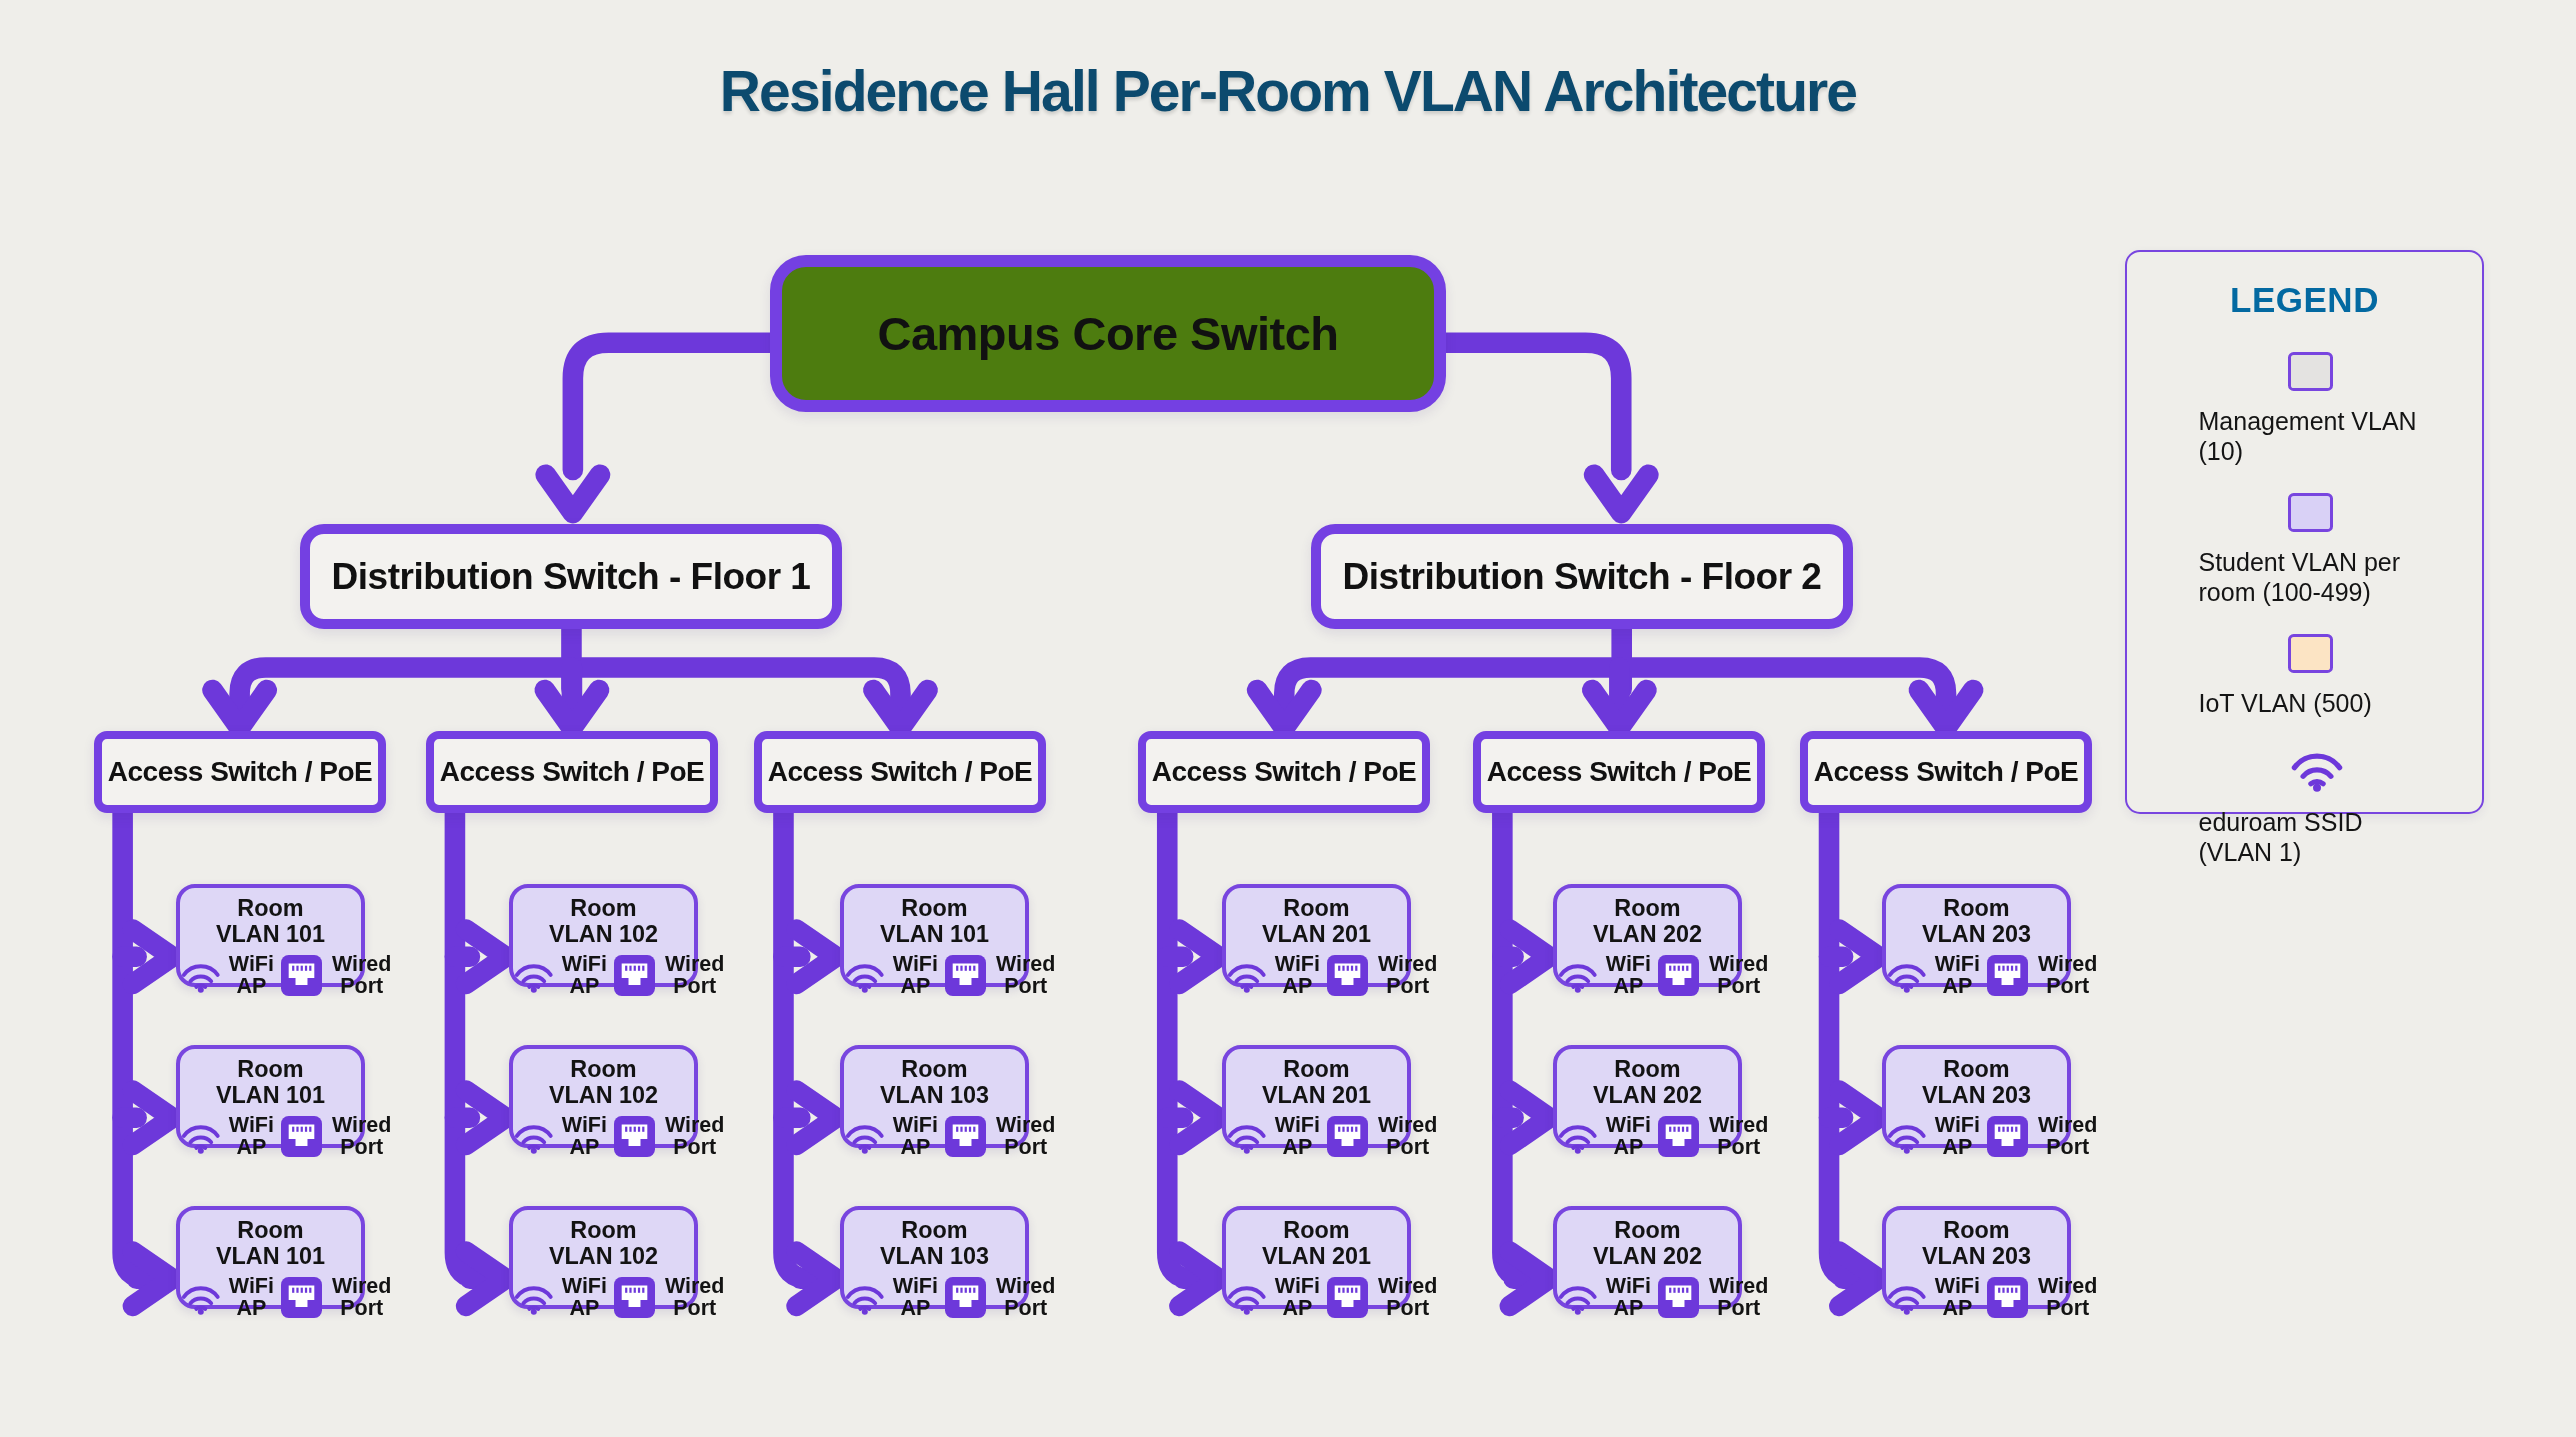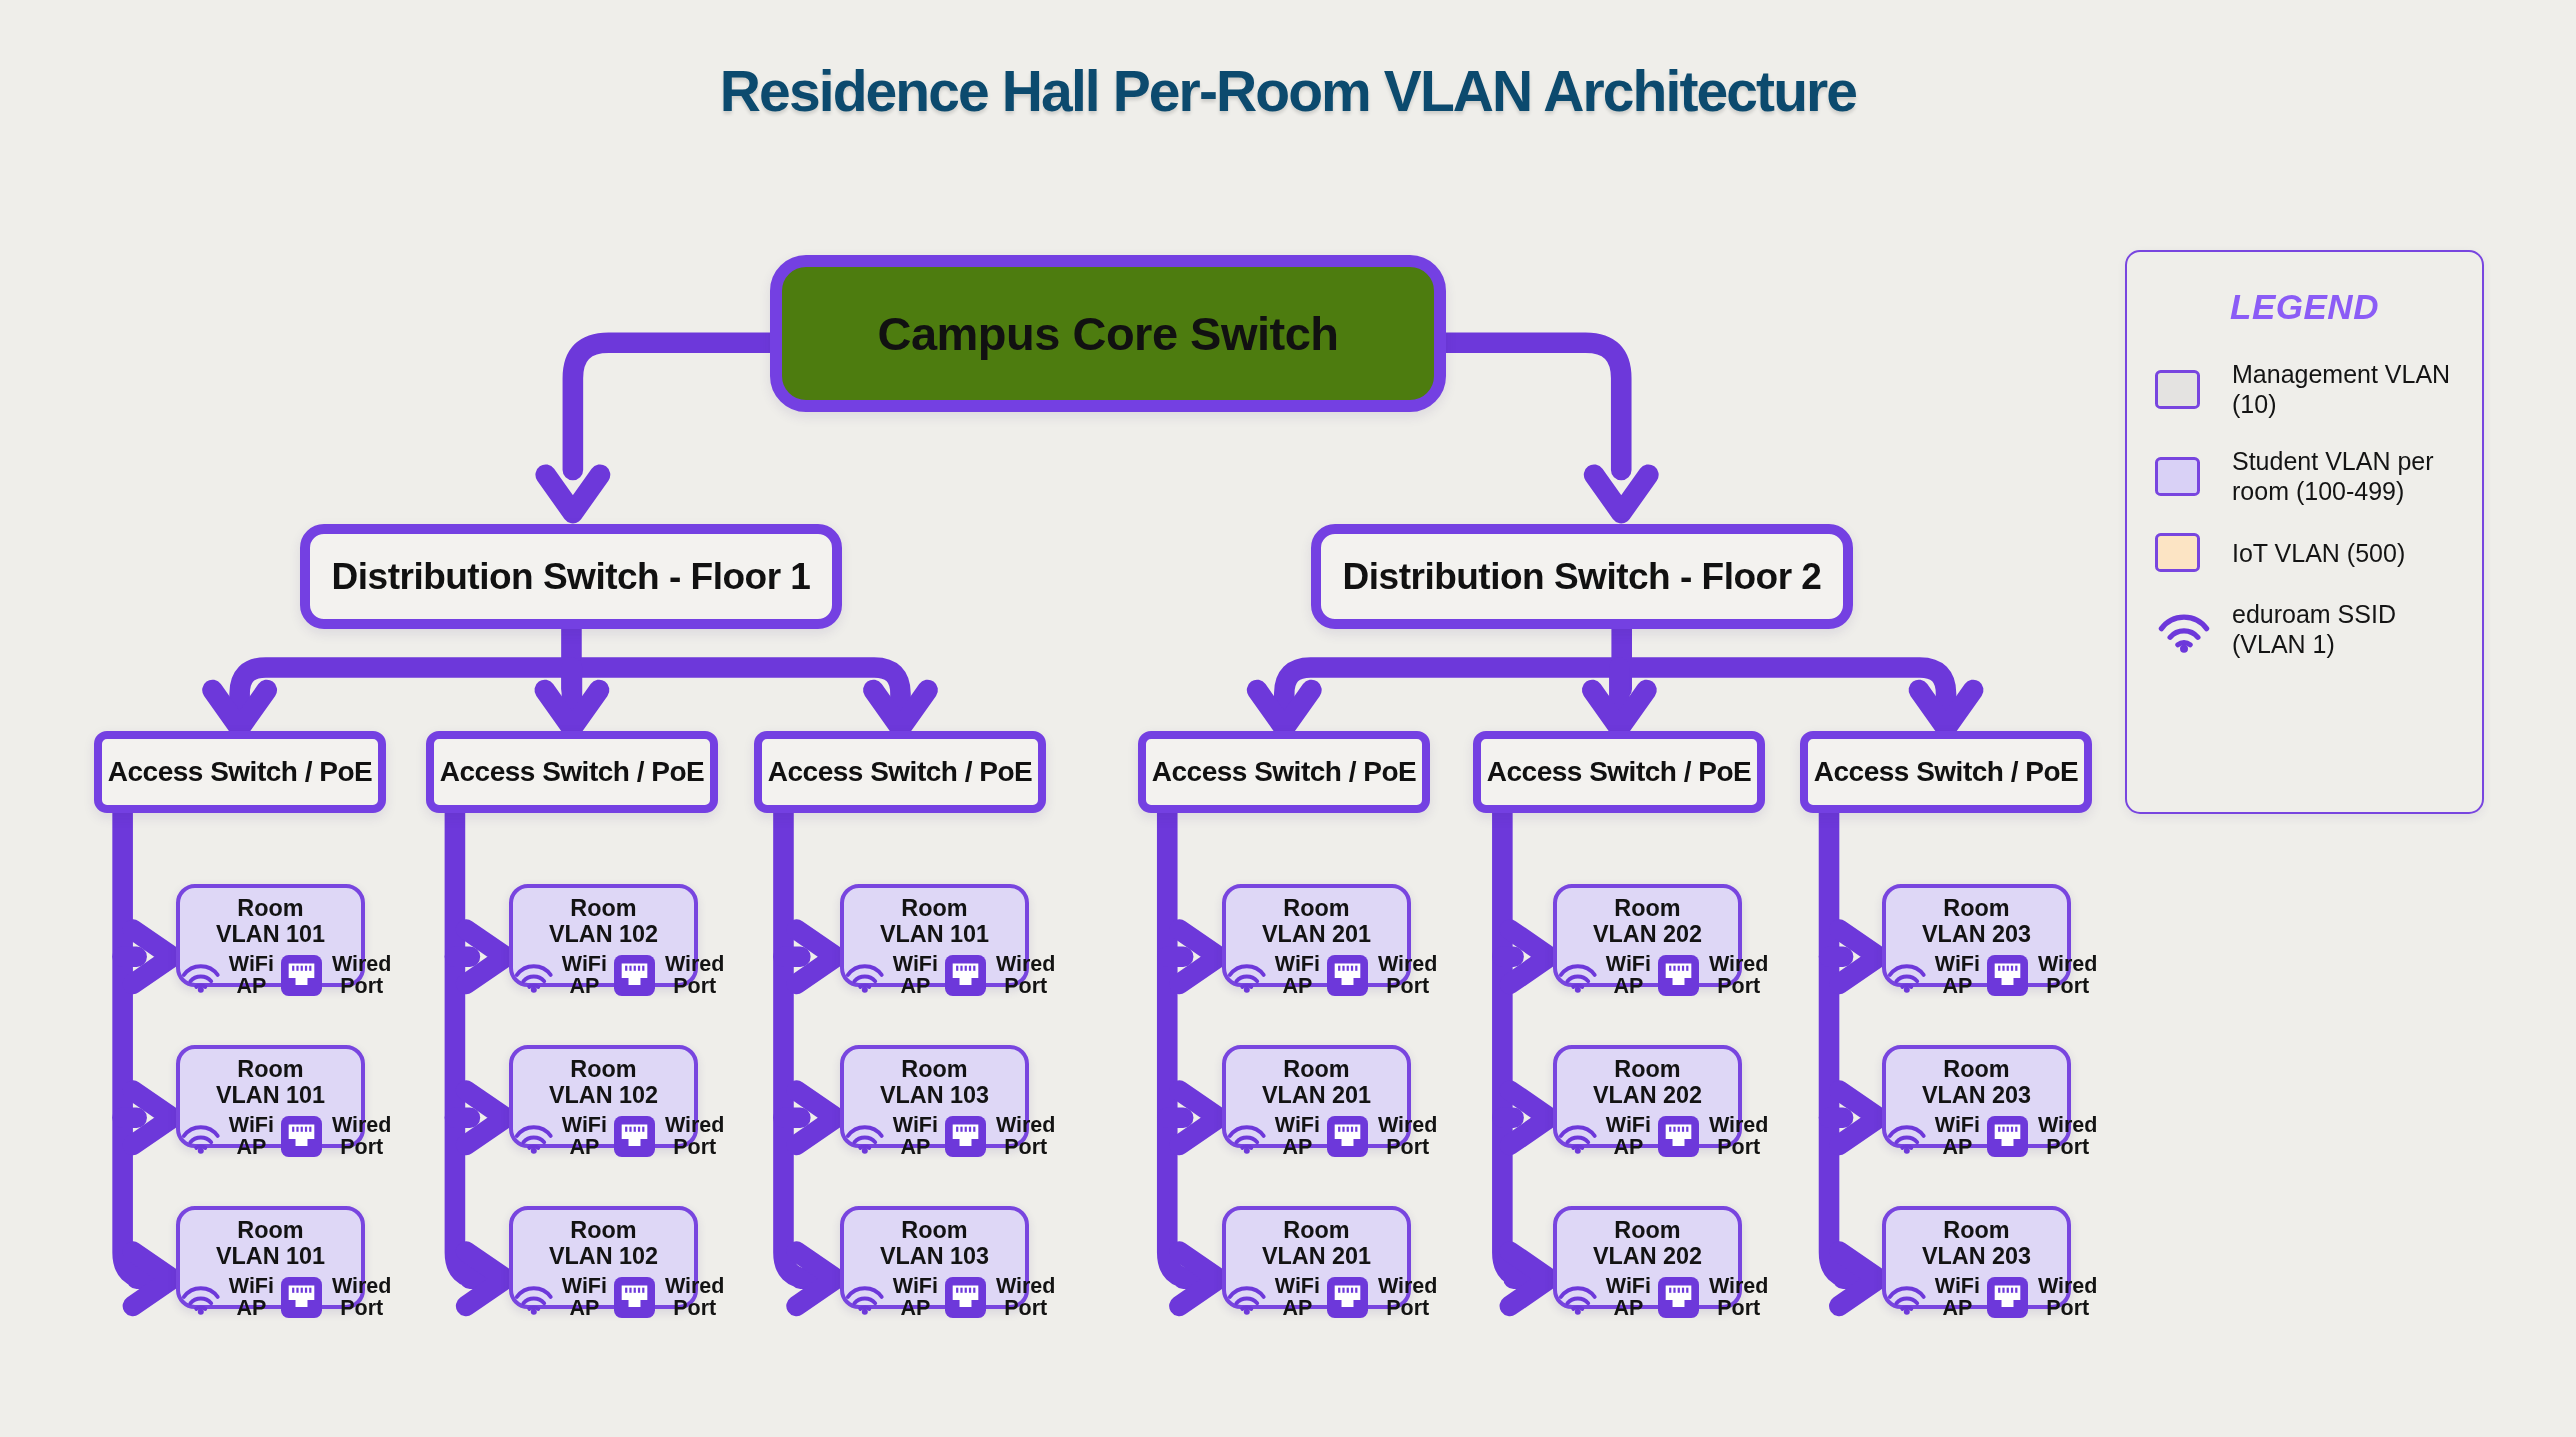--- a/index.html
+++ b/index.html
@@ -49,23 +49,23 @@
   .io-cell .wifi{width:56px;height:45px;margin-top:1.9px;}
   .io-cell .port{width:41px;height:41px;margin-top:2.8px;}
   .io-label{font-weight:700;font-size:21.5px;line-height:1.04;text-align:center;margin-top:1.9px;color:#131313;}
   .io-label.wired{width:79px;}
 
   .legend{
     position:absolute;left:2125px;top:250px;width:359px;height:564px;z-index:2;
     box-sizing:border-box;border-radius:15px;
     box-shadow:0 3.7px 9.4px rgba(60,40,120,0.07);
   }
-  .legend-title{font-weight:700;font-size:35px;text-align:center;margin-top:35px;letter-spacing:0.5px;color:#8b5cf6;font-style:italic;}
+  .legend-title{font-weight:700;font-size:35px;text-align:center;margin-top:28px;letter-spacing:0.5px;color:#0369a1;}
   .legend-items{display:flex;flex-direction:column;gap:27px;margin:32px 0 0 28px;}
-  .legend-item{display:flex;align-items:center;gap:15px;}
+  .legend-item{display:flex;align-items:center;gap:15px;flex-direction:column;}
   .legend-key{width:62px;min-width:62px;display:flex;align-items:center;}
   .swatch{width:45px;height:39px;border-radius:5.6px;box-sizing:border-box;}
   .legend-key .wifi{width:58px;height:47px;}
   .legend-key .printer{width:54px;height:51px;}
   .legend-label{font-size:25px;line-height:1.2;color:#141414;width:240px;}
 </style>
 </head>
 <body>
 
 <div id="stage">

